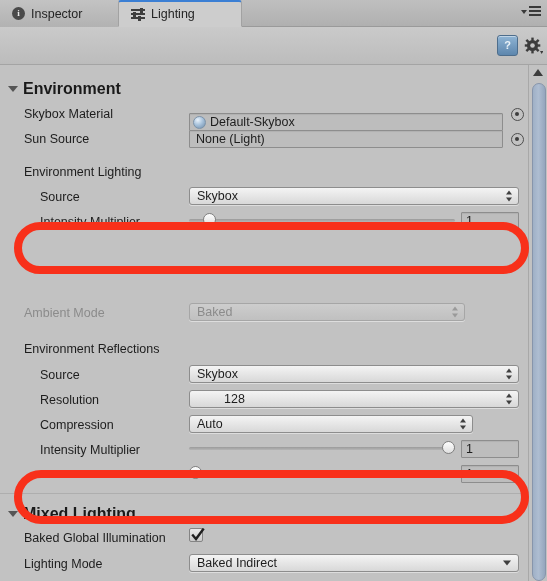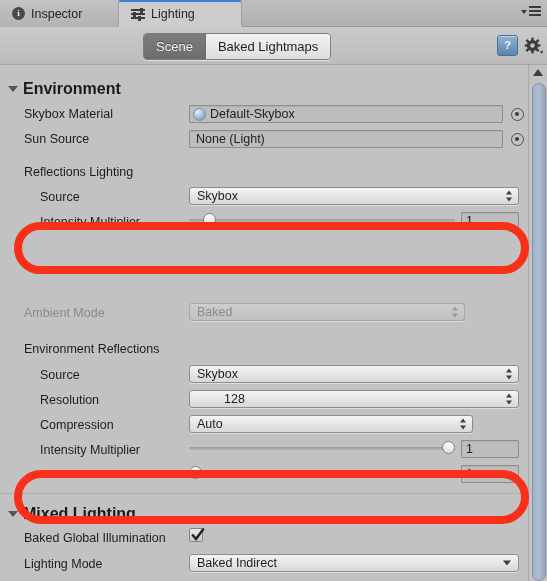--- a/index.html
+++ b/index.html
@@ -429,24 +429,20 @@
       <span class="caret"></span>
       <span class="burger">
           <i></i>
           <i></i>
           <i></i>
         </span>
     </div>
   </div>
 
   <div class="toolbar">
-    <div class="segctl">
-      <div class="seg on">Scene</div>
-      <div class="seg off">Baked Lightmaps</div>
-    </div>
     <div class="tb-right">
       <div class="help-icn">?</div>
       <div class="gear-icn">
         <svg width="19" height="19" viewBox="0 0 19 19">
           <g fill="#3c3c3c">
             <circle cx="8.5" cy="9.5" r="5.6"></circle>
             <rect x="7.3" y="1.6" width="2.4" height="3.2"></rect>
             <rect x="7.3" y="14.2" width="2.4" height="3.2"></rect>
             <rect x="0.8" y="8.3" width="3.2" height="2.4"></rect>
             <rect x="13.1" y="8.3" width="3.2" height="2.4"></rect>
@@ -465,35 +461,35 @@
   <div class="panel">
 
     <div class="row foldout section-header" style="top:12px;">
       <span class="tri"></span>
       <span>Environment</span>
     </div>
 
     <div class="row" style="top:37px;">
       <span class="fieldlabel indent1">Skybox Material</span>
     </div>
-    <div class="ctl objfield" style="left:189px; top:40px; width:314px;align-items:center;">
+    <div class="ctl objfield" style="left:189px; top:48px; width:314px;align-items:center;">
       <span class="sphere-icn"></span>
       <span>Default-Skybox</span>
     </div>
     <div class="picker" style="left:511px; top:43px;"></div>
 
     <div class="row" style="top:62px;">
       <span class="fieldlabel indent1">Sun Source</span>
     </div>
     <div class="ctl objfield" style="left:189px; top:65px; width:314px; padding-left:6px;">
       <span>None (Light)</span>
     </div>
     <div class="picker" style="left:511px; top:68px;"></div>
 
-    <div class="row grouplabel" style="top:95px;">Reflections Lighting</div>
+    <div class="row grouplabel" style="top:95px;">Environment Lighting</div>
 
     <div class="row" style="top:120px;">
       <span class="fieldlabel indent2">Source</span>
     </div>
     <div class="ctl popup" style="left:189px; top:122px; width:330px;">
       <span>Skybox</span>
       <span class="updown">
           <span class="u"></span>
           <span class="d"></span>
         </span>

